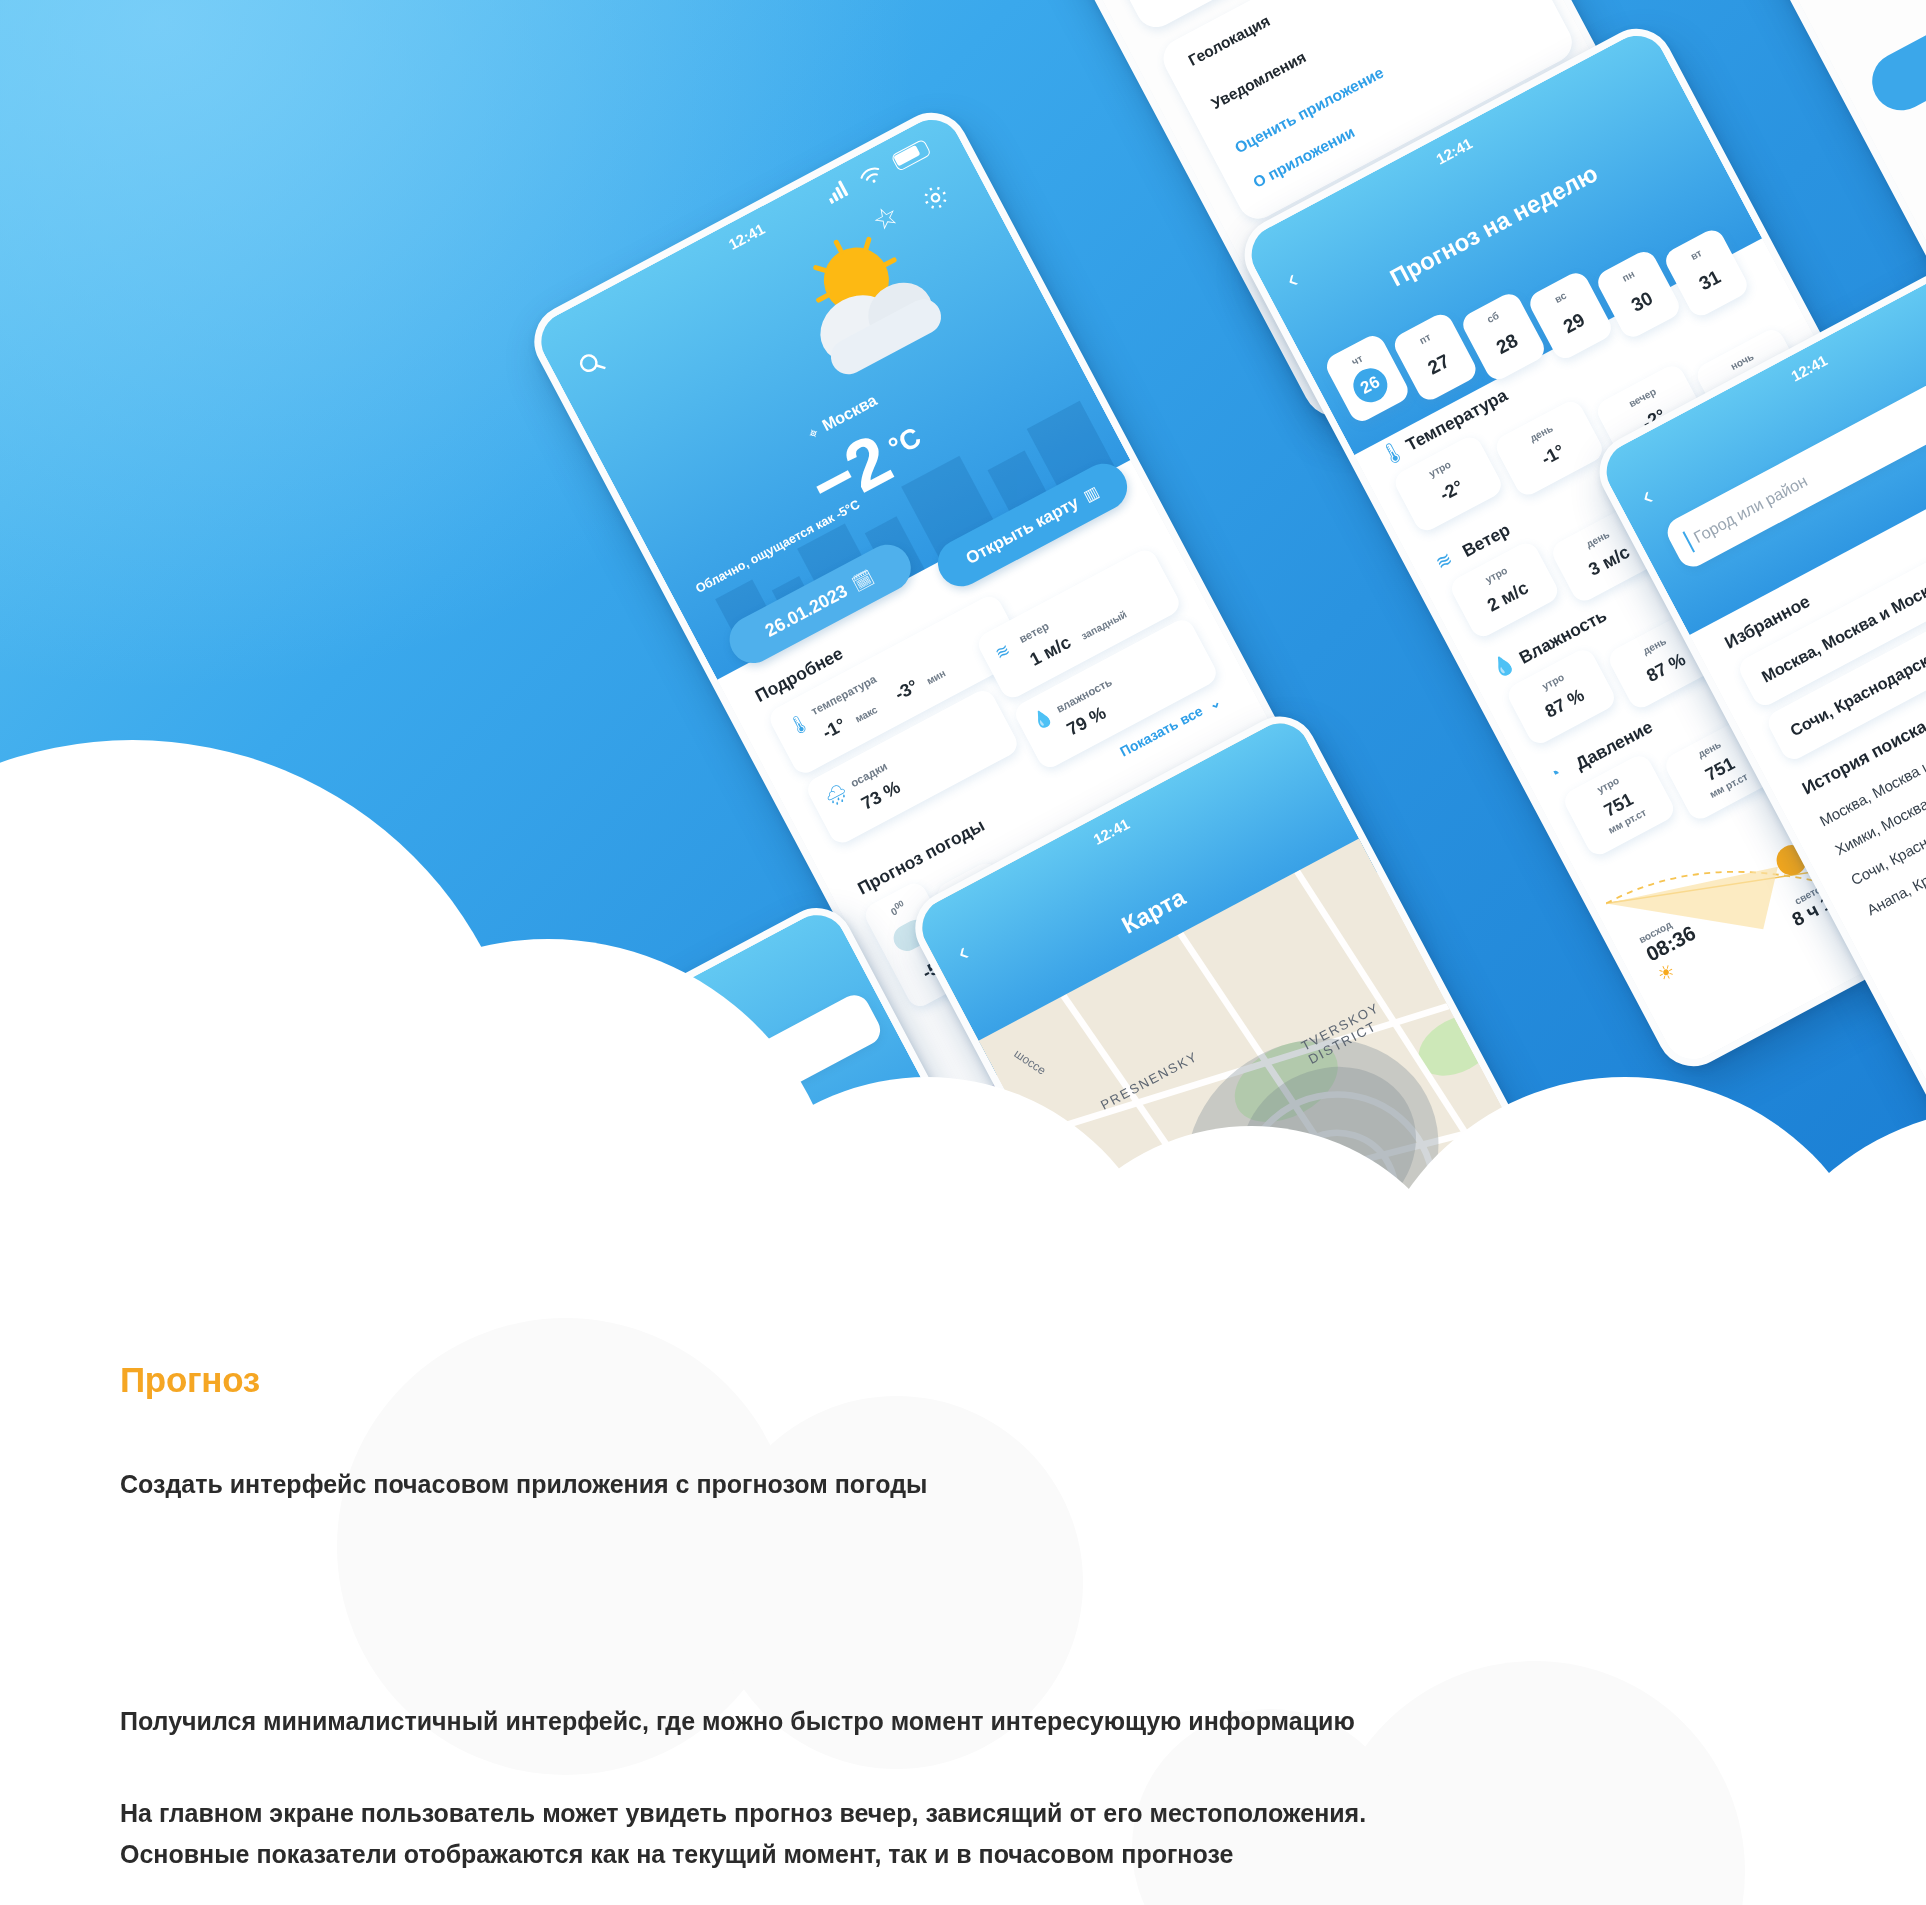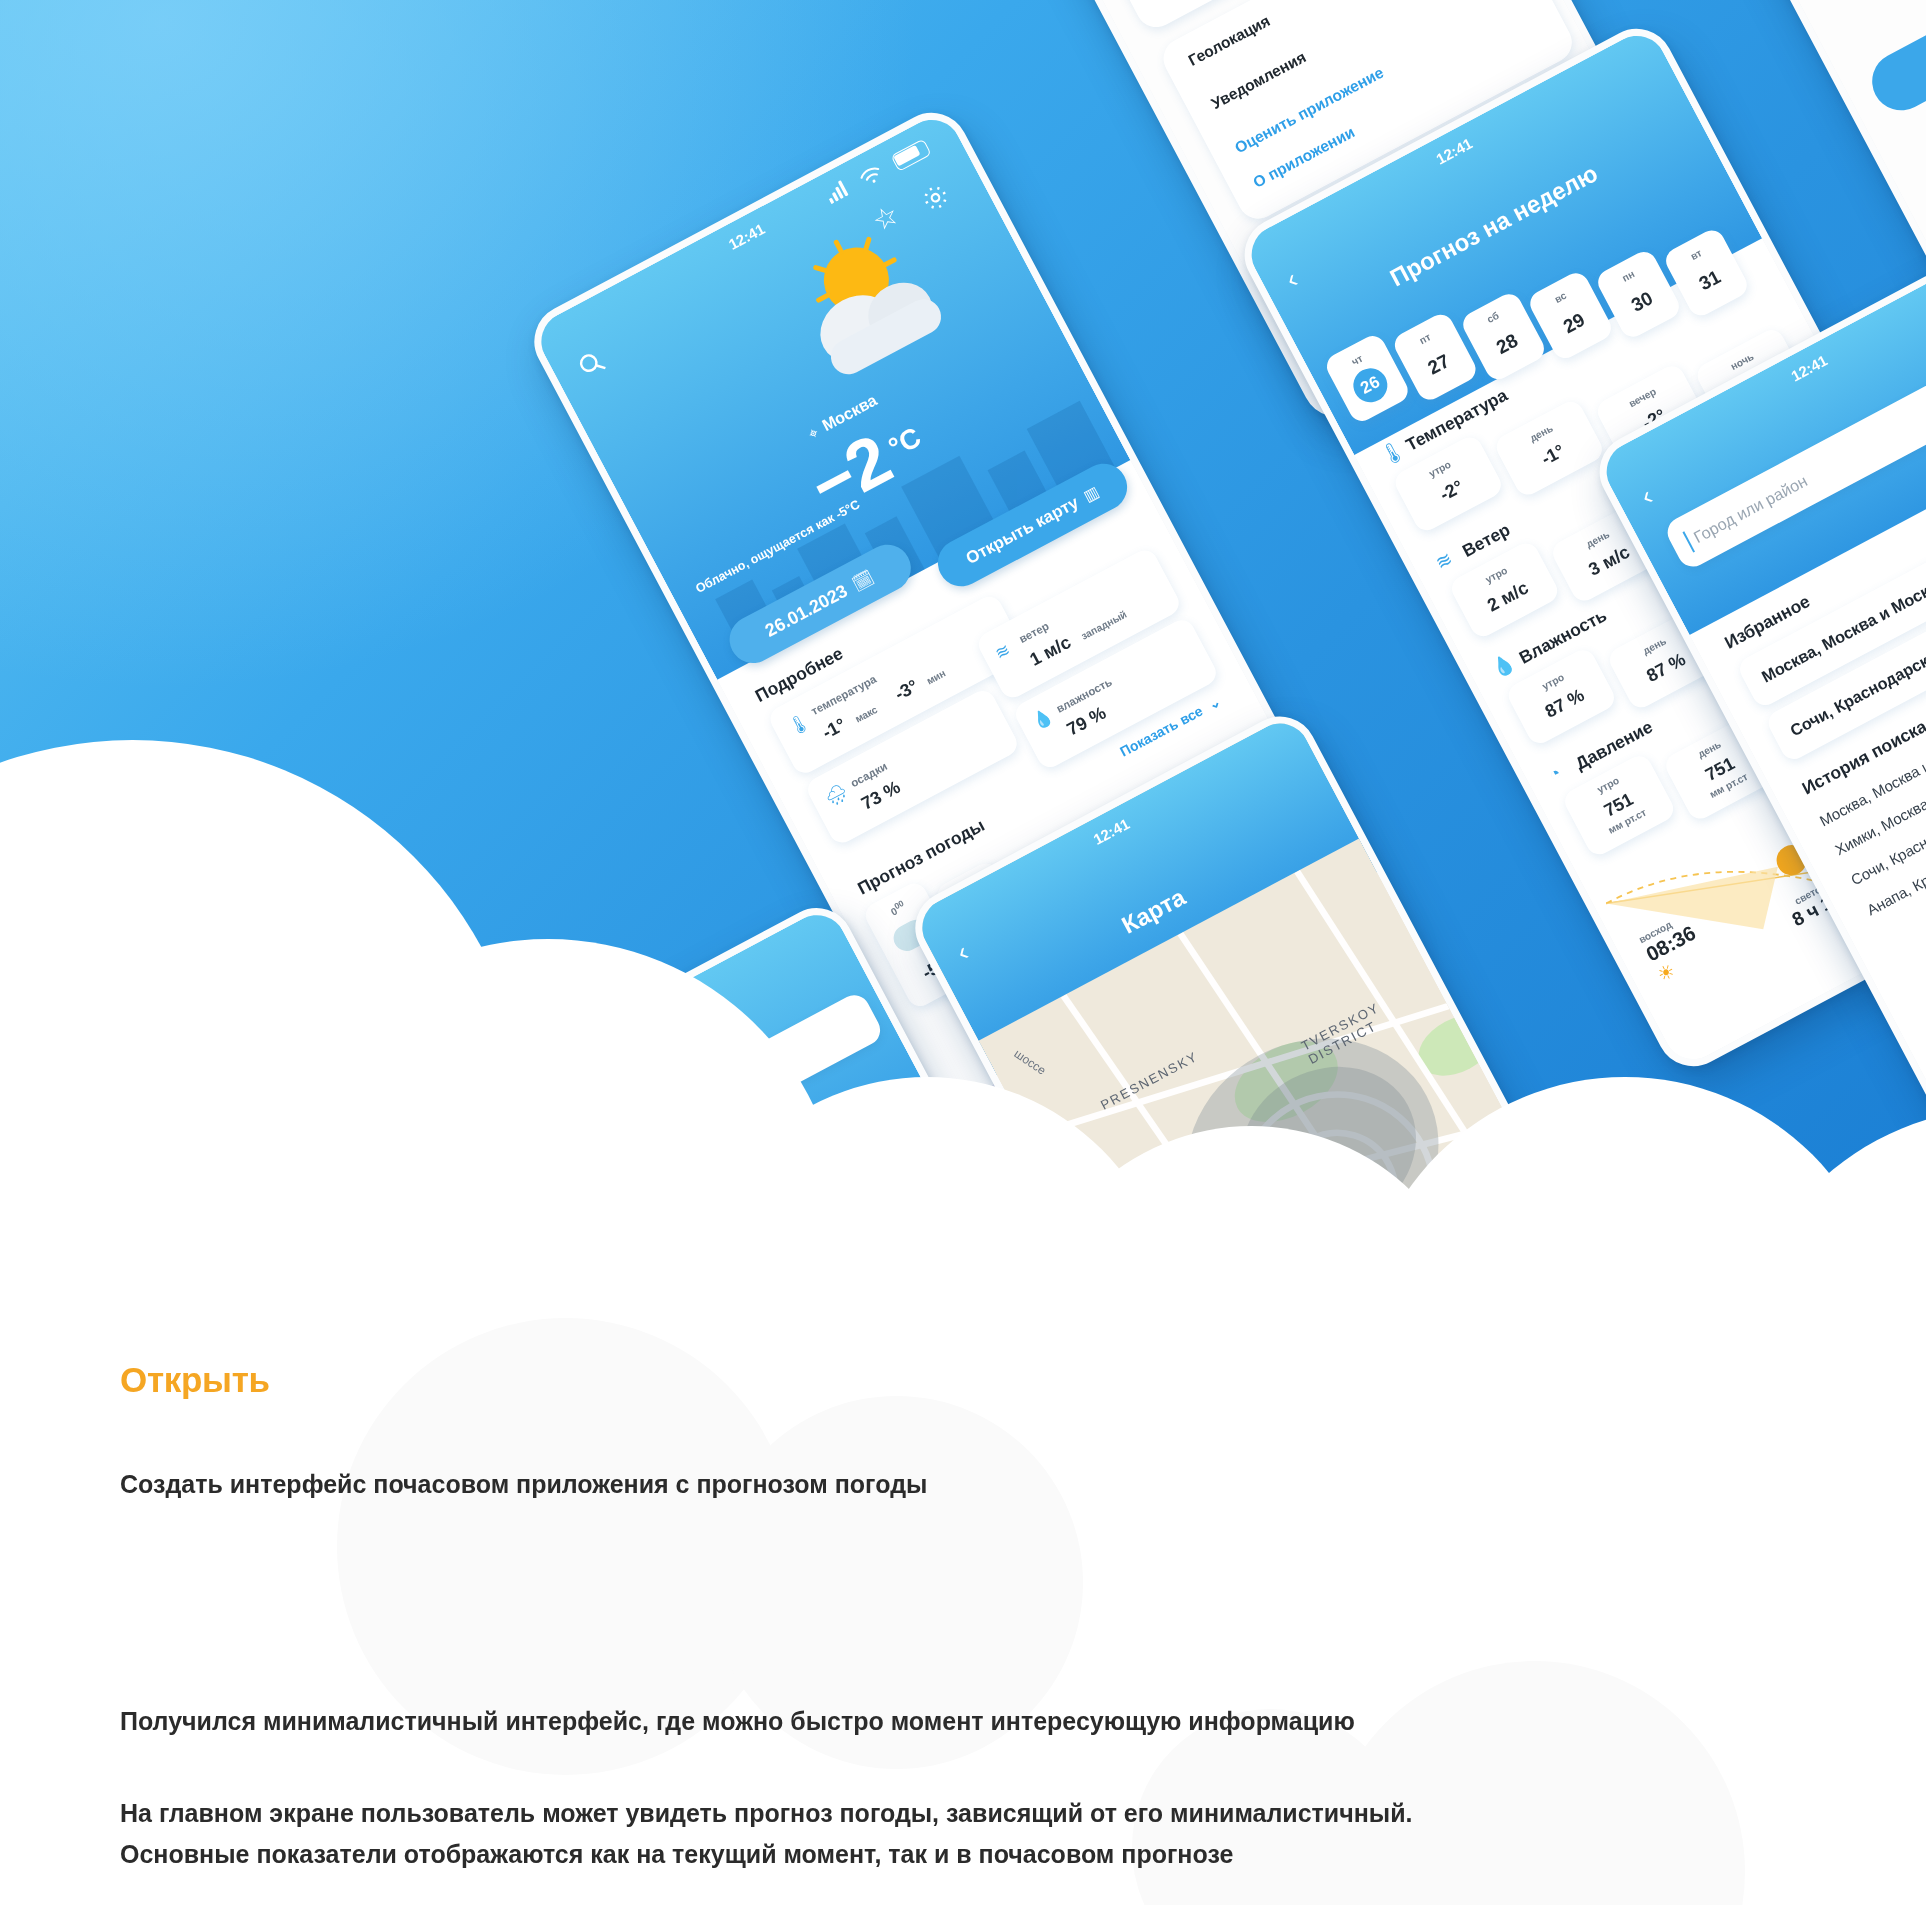--- a/index.html
+++ b/index.html
@@ -578,24 +578,24 @@
 </div>
 
 <div id="content">
 
   <div class="wm" style="left:337px; top:78px; width:457px; height:457px;"></div>
   <div class="wm" style="left:710px; top:156px; width:373px; height:373px;"></div>
   <div class="wm" style="left:1324px; top:421px; width:421px; height:421px;"></div>
   <div class="wm" style="left:1132px; top:469px; width:277px; height:277px;"></div>
 
   <div style="position:absolute;left:120px;top:120px;">
-    <div class="sect-h">Открыть</div>
+    <div class="sect-h">Прогноз</div>
     <div class="sect-p" style="margin-top:66px;">Создать интерфейс почасовом приложения с прогнозом погоды</div>
   </div>
 
   <div style="position:absolute;left:120px;top:397px;">
     <div class="sect-p" style="margin-top:66px;">Получился минималистичный интерфейс, где можно быстро момент интересующую информацию</div>
-    <div class="sect-p" style="margin-top:54px;">На главном экране пользователь может увидеть прогноз погоды, зависящий от его минималистичный.</div>
+    <div class="sect-p" style="margin-top:54px;">На главном экране пользователь может увидеть прогноз вечер, зависящий от его местоположения.</div>
     <div class="sect-p" style="margin-top:3.6px;">Основные показатели отображаются как на текущий момент, так и в почасовом прогнозе</div>
   </div>
 
 </div>
 
 
 </body></html>

